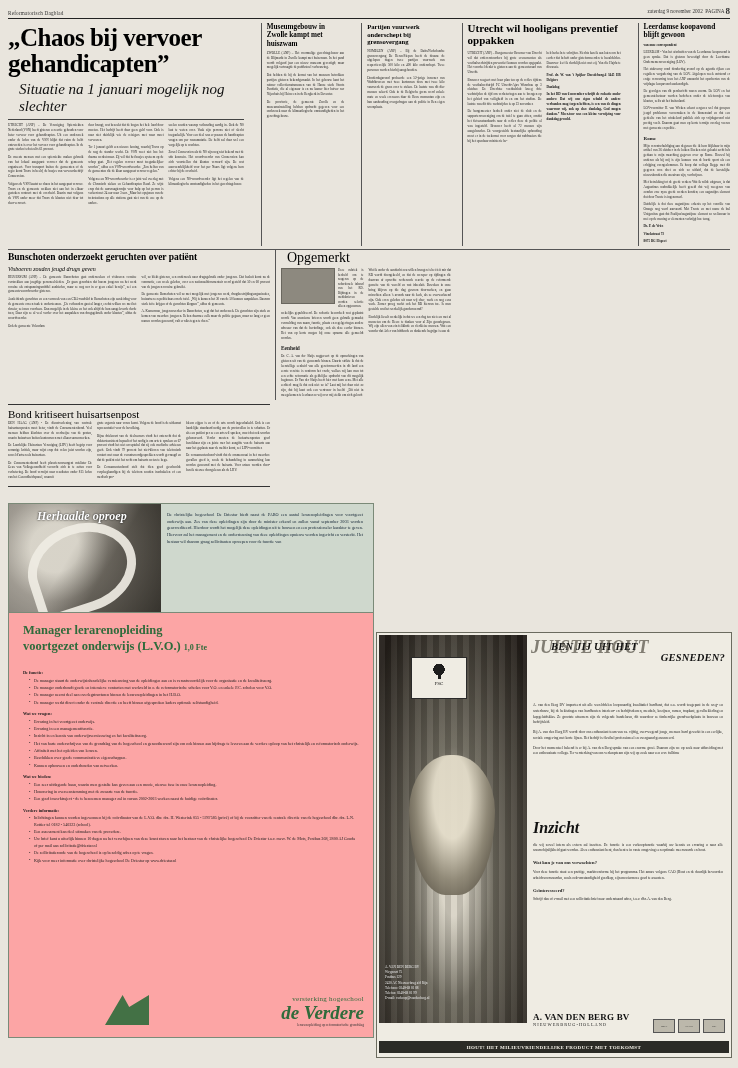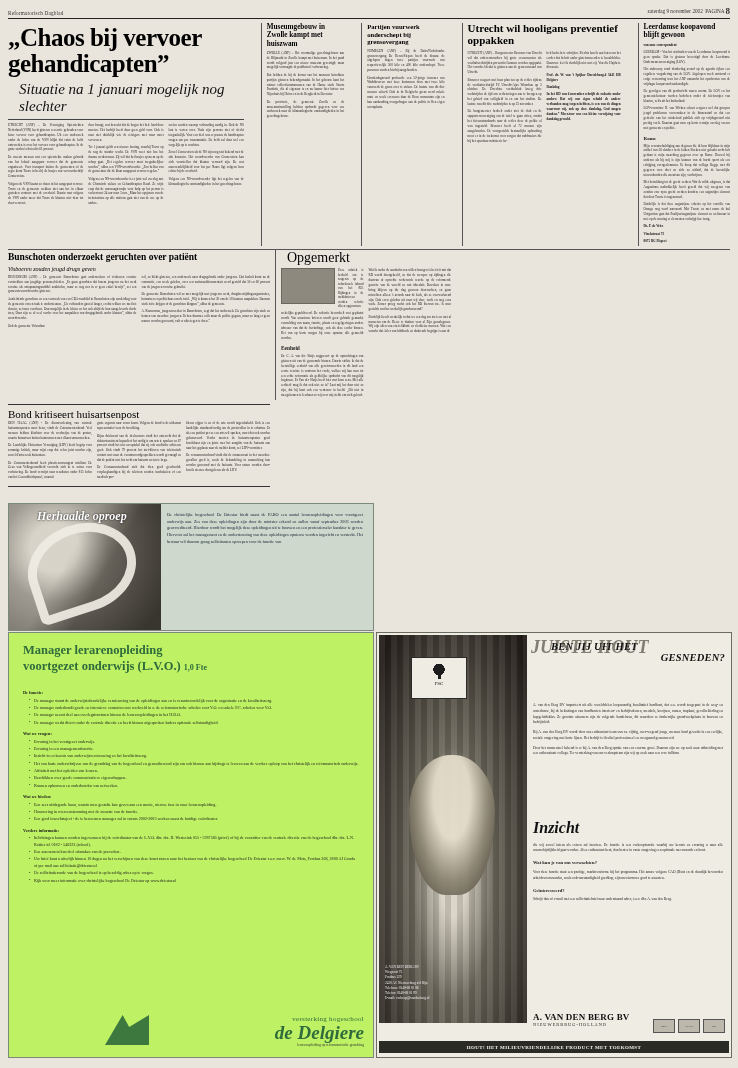--- a/index.html
+++ b/index.html
@@ -96,22 +96,22 @@
     text-shadow:0 0 2px #000;
   }
   .ad-driestar .body{
     position:absolute;left:158px;top:8px;width:196px;font-size:4.2px;line-height:1.6;color:#123;
     text-align:justify;
   }
   .ad-driestar .body p{margin:0 0 4px 0;}
 
   
   .ad-lvo{
-    position:absolute;left:8px;top:632px;width:364px;height:424px;
-    background:#bef264;border:.5px solid #7b8a78;overflow:hidden;
+    position:absolute;left:8px;top:612px;width:364px;height:424px;
+    background:#fca5a5;border:.5px solid #7b8a78;overflow:hidden;
   }
   .ad-lvo h2{
     margin:10px 0 0 14px;font-size:12.5px;line-height:1.25;color:#2f6b3b;font-weight:bold;
   }
   .ad-lvo h2 .fte{font-size:8px;}
   .ad-lvo .txt{position:absolute;left:14px;top:52px;width:336px;font-size:4.1px;line-height:1.55;color:#1b1b1b;}
   .ad-lvo .txt h5{margin:5px 0 1px 0;font-size:4.3px;font-weight:bold;}
   .ad-lvo .txt ul{margin:0 0 0 7px;padding:0;}
   .ad-lvo .txt li{margin:0 0 1px 0;list-style:none;position:relative;padding-left:4px;}
   .ad-lvo .txt li:before{content:"•";position:absolute;left:-1px;top:-.5px;}
@@ -389,21 +389,21 @@
         <li>Inlichtingen kunnen worden ingewonnen bij de coördinator van de L.V.O. dhr. drs. H. Westerink 055 - 5787585 (privé) of bij de voorzitter van de centrale directie van de hogeschool dhr. drs. L.N. Rottier tel 0182 - 540323 (school).</li>
         <li>Een assessment kan deel uitmaken van de procedure.</li>
         <li>Uw brief kunt u uiterlijk binnen 10 dagen na het verschijnen van deze krant sturen naar het bestuur van de christelijke hogeschool De Driestar t.a.v. mevr. W. de Mots, Postbus 368, 2800 AJ Gouda of per mail aan sollicitatie@driestar.nl</li>
         <li>De sollicitatieronde van de hogeschool is op bezoldig adres op te vragen.</li>
         <li>Kijk voor meer informatie over christelijke hogeschool De Driestar op www.driestar.nl</li>
       </ul>
     </div>
     <div class="mark"></div>
     <div class="logo">
       <div class="sm">versterking     hogeschool</div>
-      <div class="big">de Delgiere</div>
+      <div class="big">de Verdere</div>
       <div class="tag">lerarenopleiding op reformatorische grondslag</div>
     </div>
   </div>
 
   <div class="ad-hout">
     <div class="photo">
       <div class="dog"></div>
       <div class="fsc">
         <div class="tree"></div>
         <div>FSC</div>

